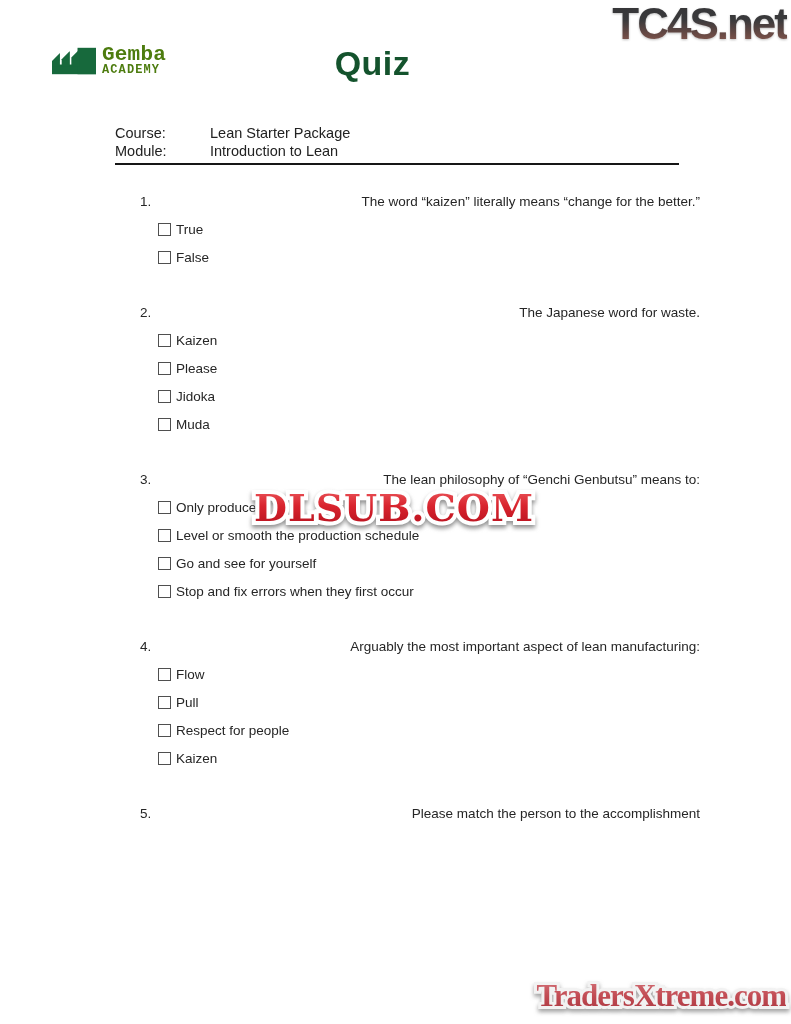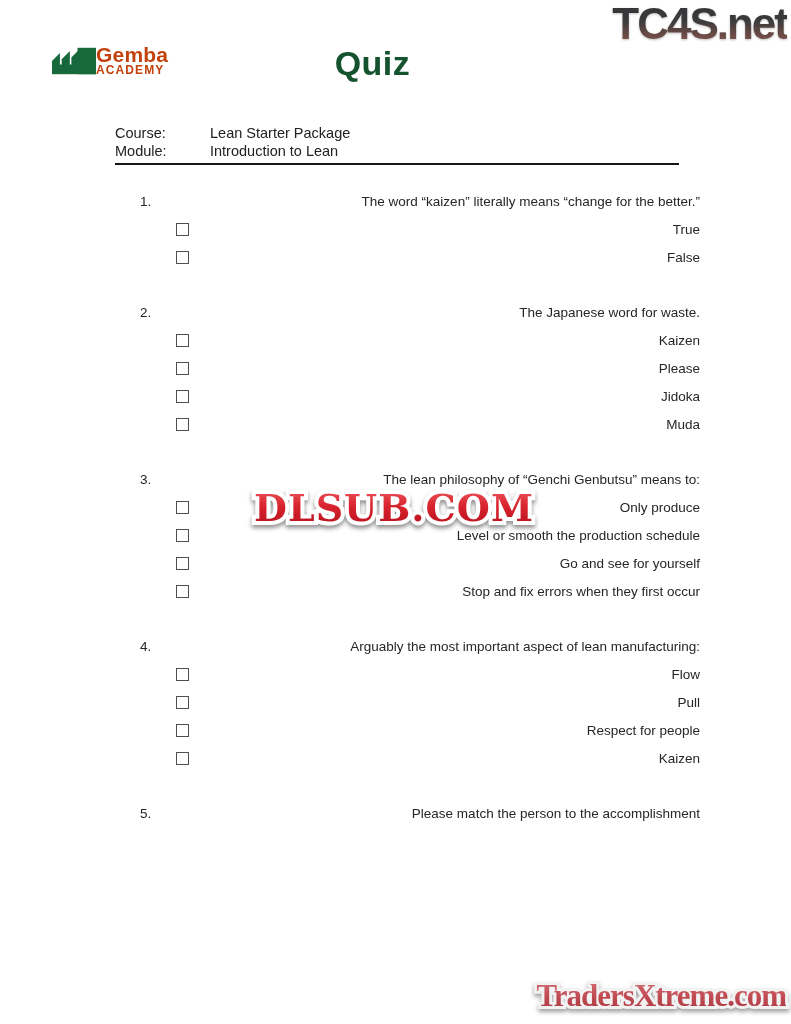--- a/index.html
+++ b/index.html
@@ -33,21 +33,21 @@
 
   
   .logo {
     position: absolute;
     left: 52px;
     top: 45px;
     display: flex;
     align-items: center;
   }
   .logo svg { display: block; }
-  .logo-text { color: #c2410c; }
+  .logo-text { margin-left: 6px; color: #4d7c0f; font-family: Liberation Mono, monospace; }
   .logo-name {
     font-size: 21px;
     font-weight: bold;
     line-height: 19px;
     letter-spacing: 0.2px;
   }
   .logo-sub {
     font-size: 12px;
     font-weight: bold;
     letter-spacing: 1.1px;
@@ -94,22 +94,21 @@
     font-size: 13.5px;
   }
   .question { margin-bottom: 32px; }
   .q-row { display: flex; line-height: 19px; margin-bottom: 4px; }
   .q-num { width: 25px; flex: none; }
   .q-text { flex: 1; text-align: right; }
   .option {
     display: flex;
     align-items: center;
     height: 28px;
-    margin-left: 36px;
-    justify-content: space-between;
+    margin-left: 18px;
   }
   .checkbox {
     width: 13px;
     height: 13px;
     border: 1px solid #4f4f4f;
     background: #ffffff;
     flex: none;
     margin-right: 5px;
   }
 

